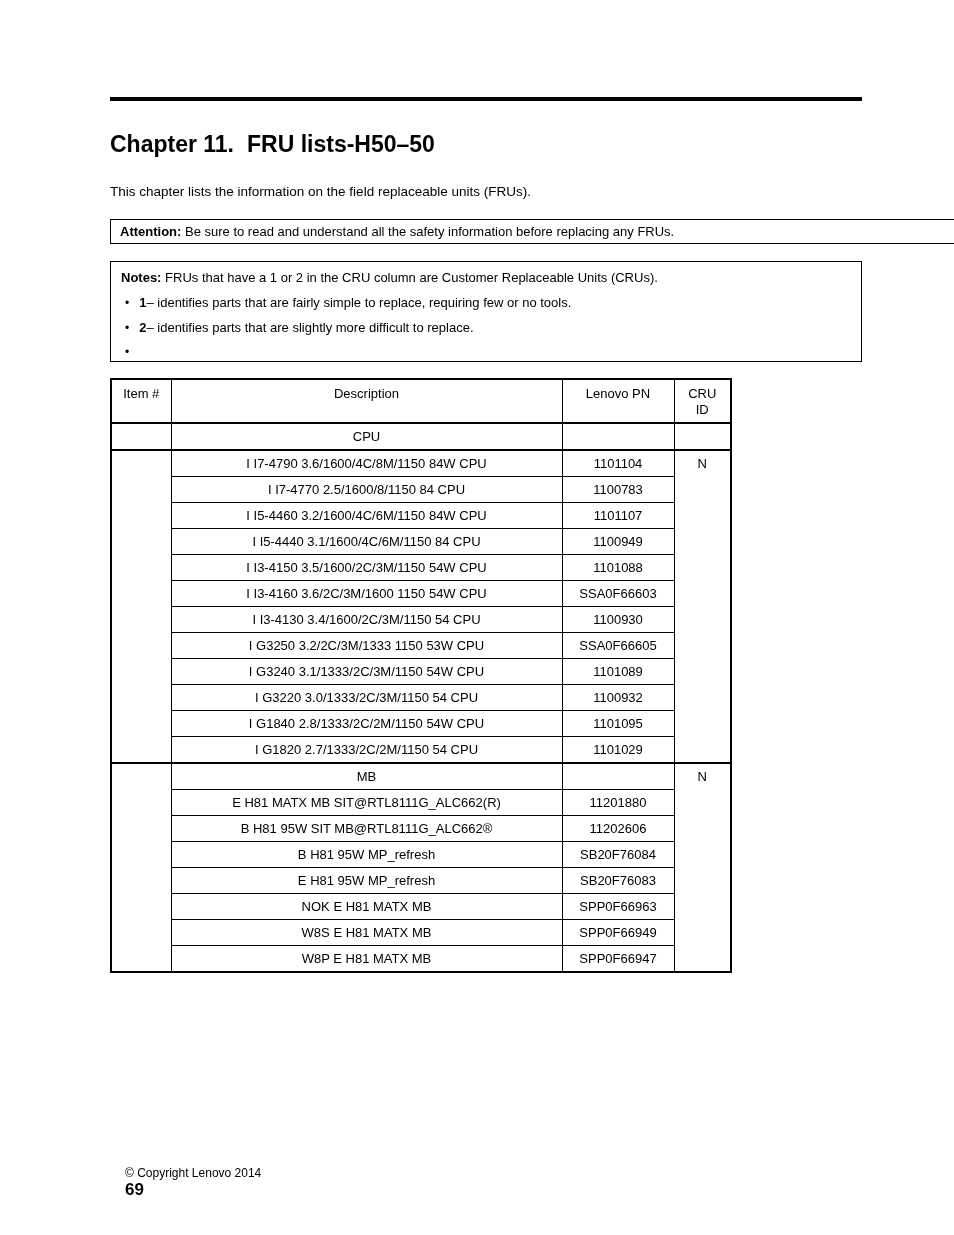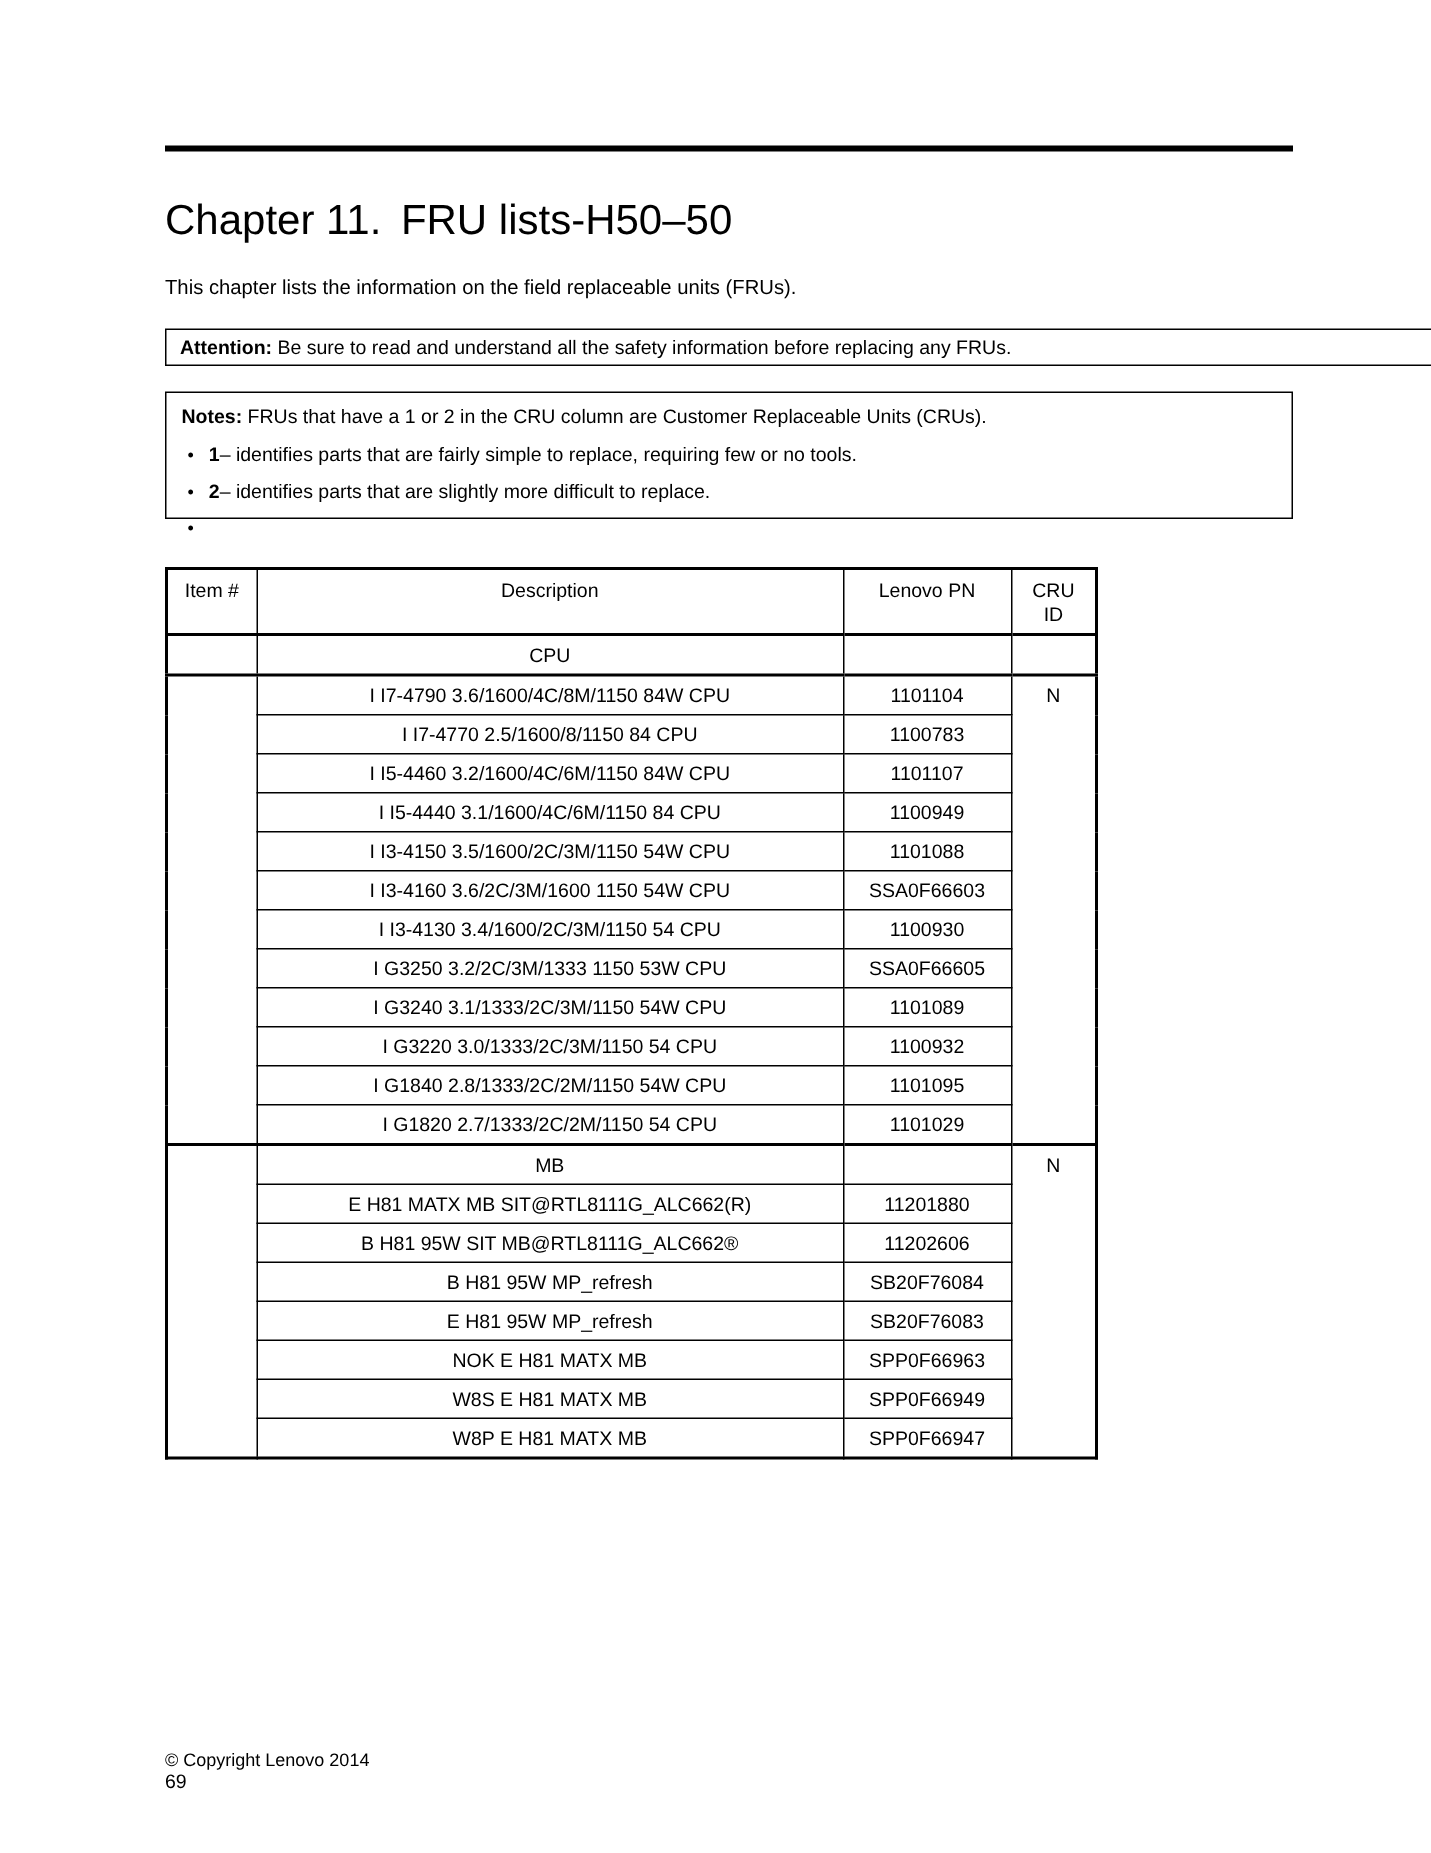--- a/index.html
+++ b/index.html
@@ -9,38 +9,38 @@
     color:#000;
     position:relative;
     overflow:hidden;
   }
   .page-rule {
     position:absolute; left:110px; top:97px;
     width:752px; height:4px; background:#000;
   }
   h1.chapter-title {
     position:absolute; left:110px; top:131px;
-    font-size:28px; font-weight:normal; letter-spacing:0;
+    font-size:23px; font-weight:bold; letter-spacing:0;
     white-space:nowrap;
   }
   h1 .title-text { margin-left:13px; }
   .intro {
     position:absolute; left:110px; top:183px;
     font-size:13.5px; line-height:17px;
   }
   .attention-box {
     position:absolute; left:110px; top:219px;
     width:900px; height:25px;
     border:1px solid #000;
     padding:4px 9px;
     font-size:13px; line-height:15px;
   }
   .notes-box {
     position:absolute; left:110px; top:261px;
-    width:752px; height:85px;
+    width:752px; height:101px;
     border:1px solid #000;
     padding:8px 10px 0 10px;
     font-size:13px;
   }
   .notes-line { line-height:15px; margin-bottom:10px; }
   .bold { font-weight:bold; }
   ul.notes-list { list-style:none; }
   ul.notes-list li {
     line-height:15px; margin-bottom:9px; padding-left:4px;
     display:flex; align-items:baseline;
@@ -84,21 +84,21 @@
   }
   tr.section-row td { border-top:2px solid #000; }
   tr.section-row.solo td { border-bottom:2px solid #000; }
   
   .page-footer {
     position:absolute; left:110px; top:1166px;
     width:752px;
     display:flex; justify-content:flex-end; align-items:baseline;flex-direction:column;
   }
   .copyright { font-size:12px; }
-  .page-number { font-size:13px; font-weight:normal; }
+  .page-number { font-size:17px; font-weight:bold;margin-left:15px; }
 </style>
 </head>
 <body>
 
 <div class="page-rule"></div>
 
 <h1 class="chapter-title"><span>Chapter 11.</span><span class="title-text">FRU lists-H50–50</span></h1>
 
 <p class="intro">This chapter lists the information on the field replaceable units (FRUs).</p>
 

